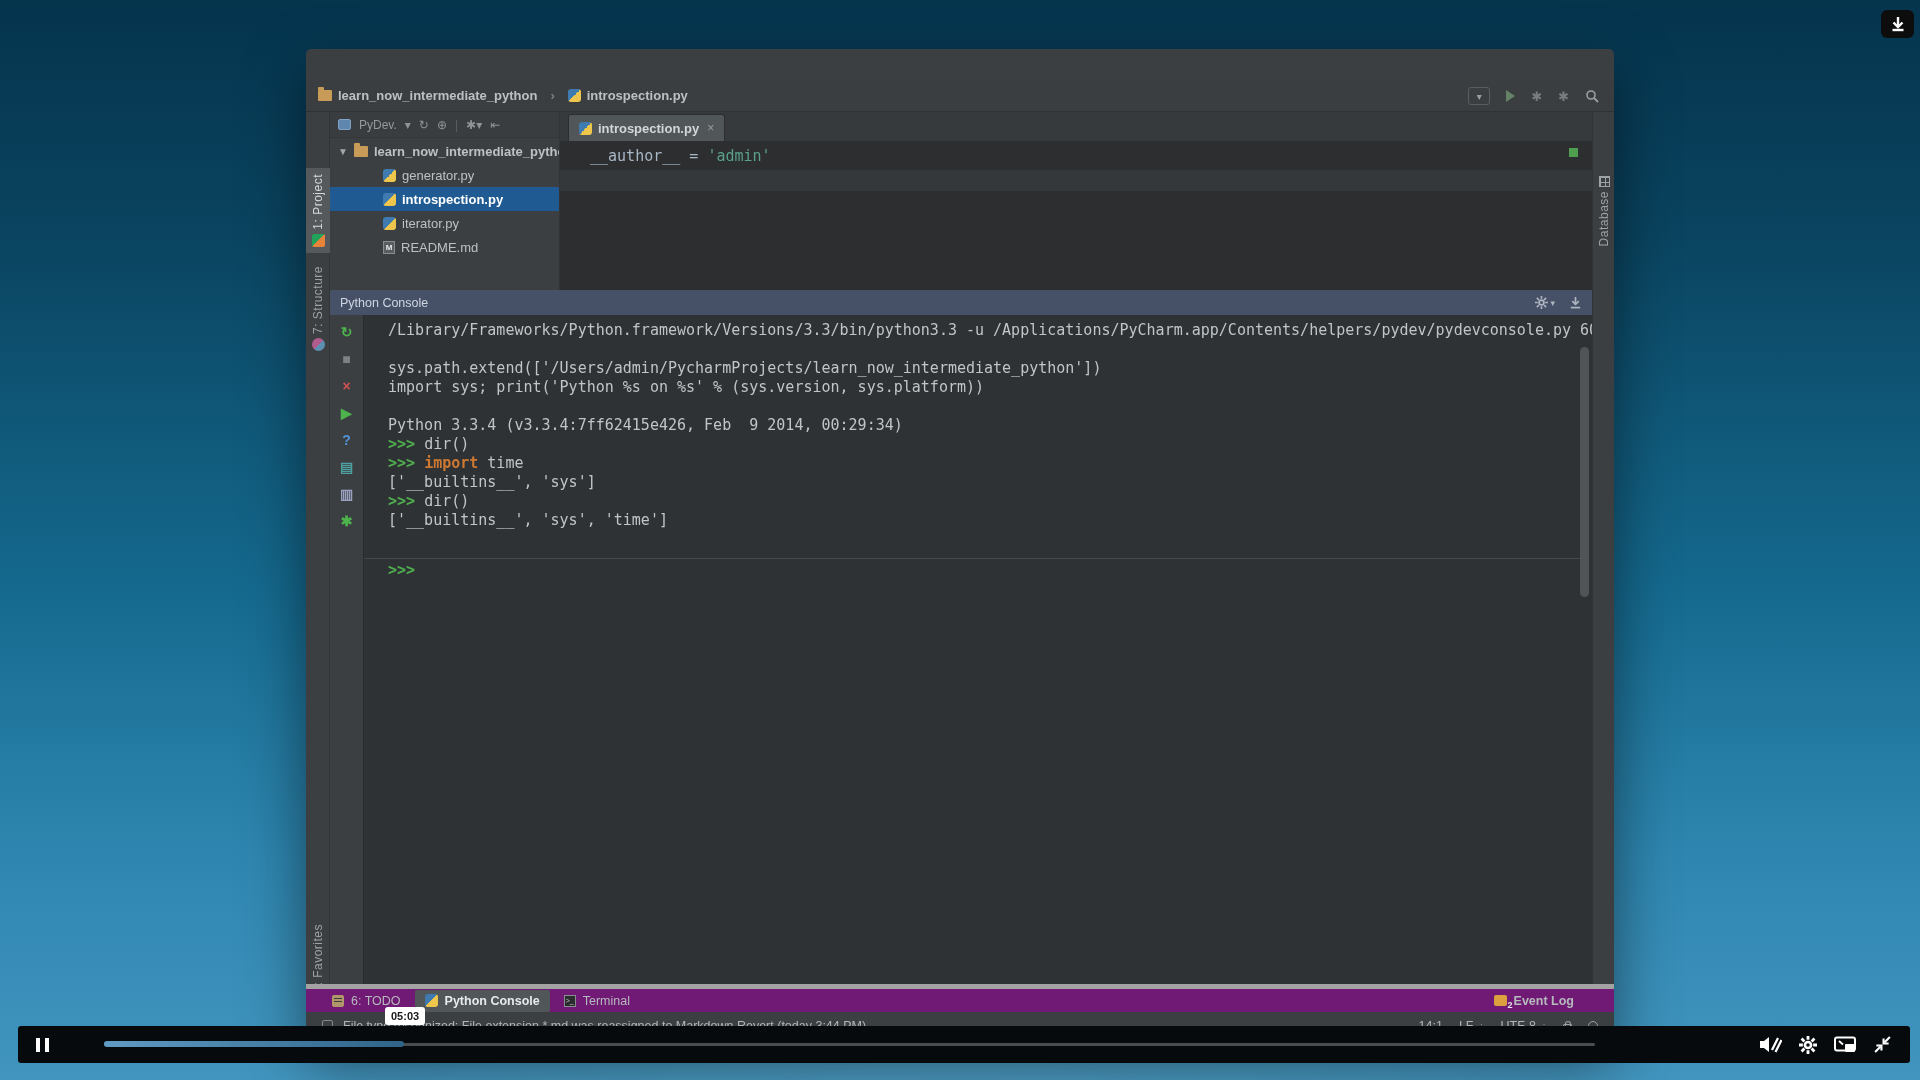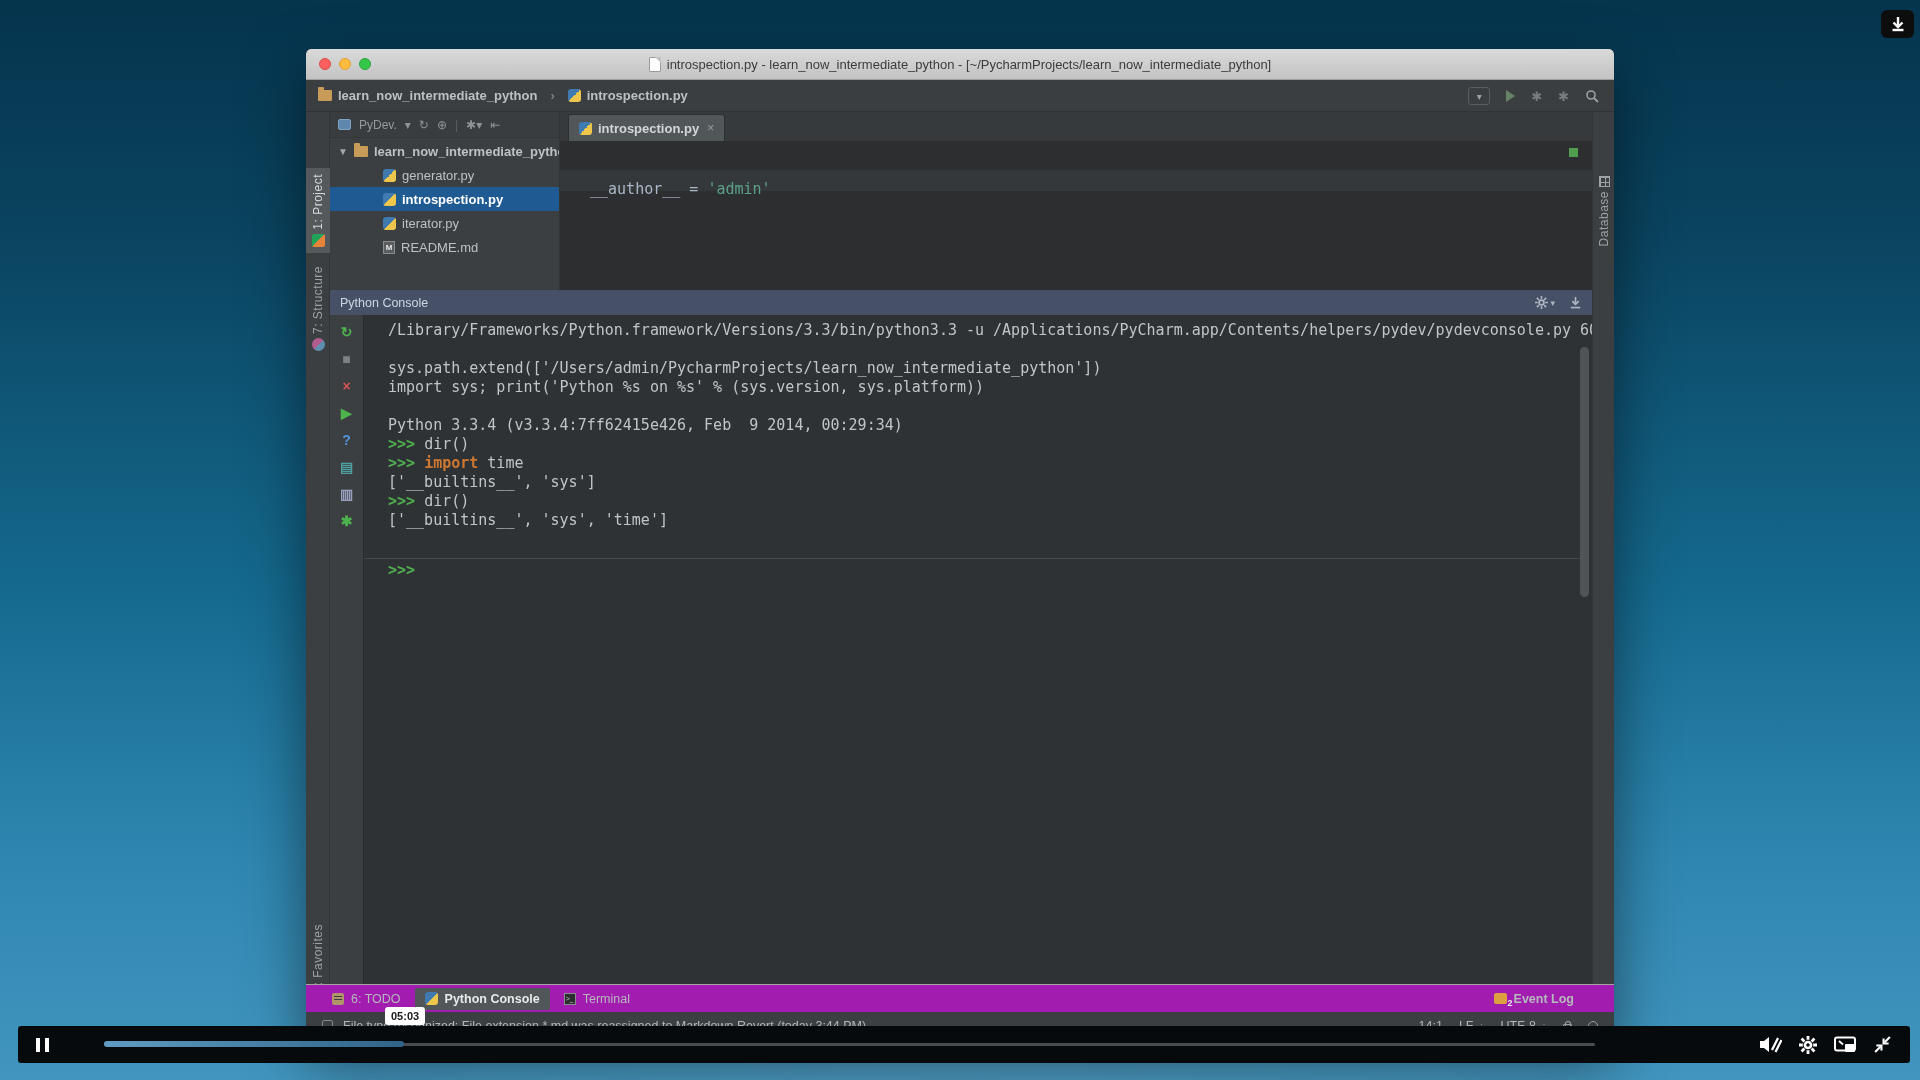--- a/index.html
+++ b/index.html
@@ -81,21 +81,21 @@
     display:flex; align-items:center; justify-content:center; flex:none; }
   .tree-hscroll { position:absolute; left:2px; top:219px; width:56px; height:9px; background:#9da0a2; border-radius:5px; opacity:.85; }
 
   
   .tabs-row { position:absolute; left:254px; top:63px; width:1032px; height:30px; background:#373a3c; border-bottom:1px solid #2c2e2f; display:flex; align-items:flex-end; }
   .ed-tab { margin-left:8px; height:27px; background:#515658; border:1px solid #2c2e2f; border-bottom:none; border-radius:3px 3px 0 0;
     display:flex; align-items:center; gap:6px; padding:0 10px; color:#d3d6d8; font-size:13px; font-weight:bold; }
   .tab-close { color:#9a9ea0; font-size:12px; font-weight:normal; margin-left:2px; }
   .editor { position:absolute; left:254px; top:93px; width:1032px; height:148px; background:#2c2e30; }
   .caret-line { position:absolute; left:0; right:0; top:28px; height:21px; background:#35383a; }
-  .code-line { position:absolute; left:30px; top:5px; font-family:"DejaVu Sans Mono", monospace; font-size:15px; line-height:19px; white-space:pre; color:#a9b7c6;margin-top:33px; }
+  .code-line { position:absolute; left:30px; top:5px; font-family:"DejaVu Sans Mono", monospace; font-size:15px; line-height:19px; white-space:pre; color:#a9b7c6; }
   .code-line .string { color:#5aa08a; }
   .insp-square { position:absolute; right:14px; top:6px; width:9px; height:9px; background:#4f9e4f; }
 
   
   .console { position:absolute; left:24px; top:241px; width:1262px; height:694px; background:#2f3234; }
   .console-header { position:absolute; left:0; right:0; top:0; height:25px; background:#465168; display:flex; align-items:center;
     padding:0 10px; color:#cfd6e2; font-size:12.5px; }
   .ch-icons { position:absolute; right:10px; display:flex; align-items:center; gap:14px; }
   .ch-chev { color:#aeb4c0; font-size:9px; margin-left:2px; }
   .console-gutter { position:absolute; left:0; top:25px; bottom:0; width:34px; background:#3c3f41; border-right:1px solid #2a2c2d;
@@ -106,21 +106,21 @@
   .cline { font-family:"DejaVu Sans Mono", monospace; font-size:15px; line-height:19px; white-space:pre; color:#bfc5c9; }
   .c-out { color:#bfc5c9; }
   .c-err { color:#ff6b68; font-weight:bold; }
   .c-prompt { color:#4fae4f; font-weight:bold; }
   .c-kw { color:#cc7832; font-weight:bold; }
   .console-divider { margin:9px 0 2px 0; border-top:1px solid #46494b; width:calc(100% - 10px); }
   .prompt-line { font-family:"DejaVu Sans Mono", monospace; font-size:15px; line-height:19px; color:#4fae4f; font-weight:bold; padding-left:24px; }
   .console-scrollbar { position:absolute; right:3px; top:32px; width:9px; height:250px; background:#595d5f; border-radius:5px; opacity:.8; }
 
   
-  .toolbar-bottom { position:absolute; left:0; right:0; top:935px; height:28px; background:#a21caf; border-top:1px solid #a3a3a3;
+  .toolbar-bottom { position:absolute; left:0; right:0; top:935px; height:28px; background:#701a75; border-top:5px solid #a3a3a3;
     display:flex; align-items:center; padding-left:16px; gap:4px; }
   .tw-tab { display:flex; align-items:center; gap:7px; height:22px; padding:0 10px; color:#b6babc; font-size:12.5px; border-radius:2px; }
   .tw-tab.active { background:#515658; color:#e8eaeb; font-weight:bold; }
   .ico-todo { width:12px; height:12px; background:#b09668; border-radius:2px; position:relative; }
   .ico-todo:before { content:""; position:absolute; left:2px; top:3px; width:8px; height:1.5px; background:#3c3f41; box-shadow:0 3px 0 #3c3f41; }
   .ico-term { width:12px; height:12px; background:#2a2c2d; border:1px solid #8a8e90; color:#c7cacb; font-size:7px; line-height:10px; padding-left:1px; }
   .event-log { position:absolute; right:40px; display:flex; align-items:center; gap:7px; color:#b6babc; font-size:12.5px; font-weight:bold; }
   .ico-bubble { width:13px; height:11px; background:#dca03f; border-radius:2px; position:relative; }
   .ico-bubble:before { content:""; position:absolute; left:2px; bottom:-3px; border:3px solid transparent; border-top-color:#dca03f; }
   .bubble-badge { position:absolute; right:-6px; bottom:-4px; color:#e6e8e9; font-size:9px; font-weight:bold; }
@@ -159,31 +159,20 @@
 <div class="download-btn">
   <svg width="16" height="16" viewBox="0 0 16 16">
     <path d="M8 1v8" stroke="#fff" stroke-width="2.4" fill="none"></path>
     <path d="M3.5 6.5 8 11l4.5-4.5" stroke="#fff" stroke-width="2.4" fill="none"></path>
     <path d="M2.5 14h11" stroke="#fff" stroke-width="2.4"></path>
   </svg>
 </div>
 
 <div class="window">
 
-  <div class="titlebar">
-    <div class="traffic">
-      <span class="light red"></span>
-      <span class="light yellow"></span>
-      <span class="light green"></span>
-    </div>
-    <div class="title-wrap">
-      <span class="doc-ico"></span>
-      <span class="title-text">introspection.py - learn_now_intermediate_python - [~/PycharmProjects/learn_now_intermediate_python]</span>
-    </div>
-  </div>
 
   <div class="navbar">
     <div class="crumb" id="breadcrumb">
         <span class="crumb">
           <span class="icon-folder"></span>
           <span>learn_now_intermediate_python</span>
         </span>
         <span class="crumb-sep">›</span>
         <span class="crumb">
           <span class="icon-py"></span>

